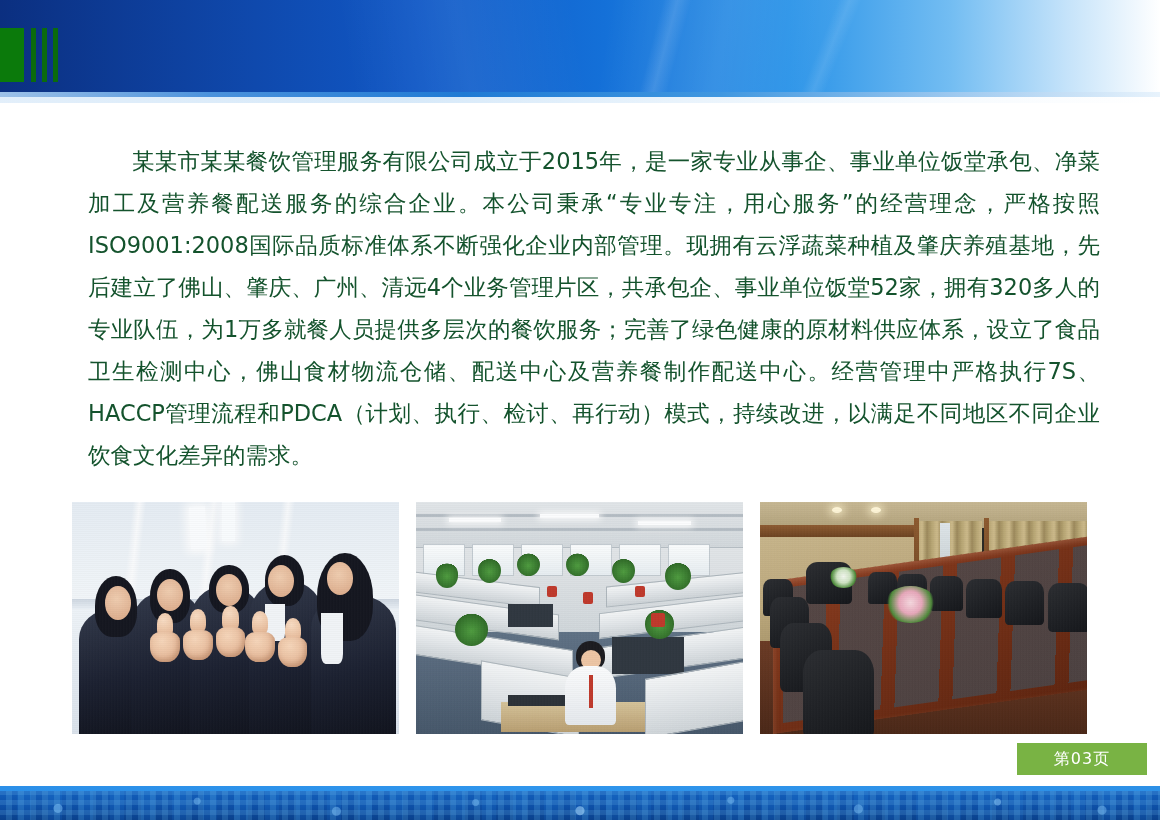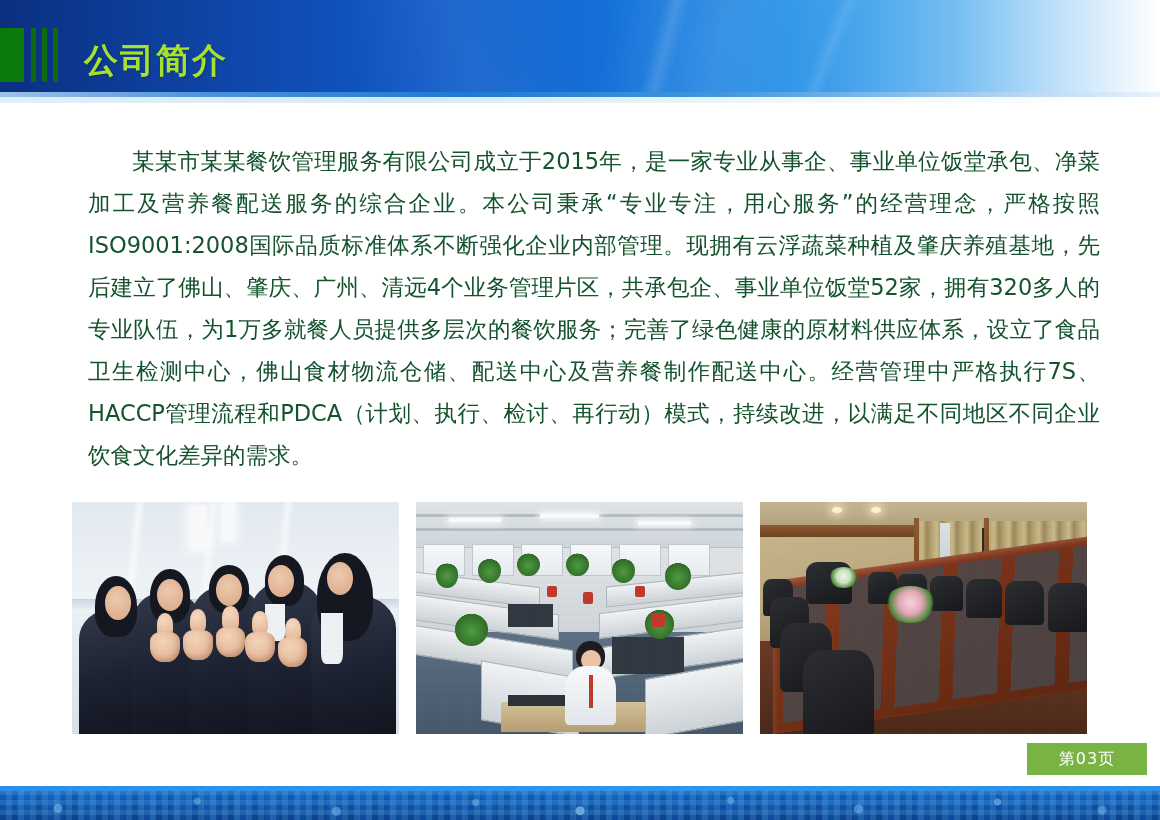--- a/index.html
+++ b/index.html
@@ -346,21 +346,21 @@
     background:
       repeating-linear-gradient(0deg, rgba(0,0,0,0.035) 0px, rgba(0,0,0,0) 2px),
       repeating-linear-gradient(90deg, rgba(255,255,255,0.02) 0px, rgba(0,0,0,0) 3px);
     pointer-events: none;
   }
 
   
   #page-badge {
     position: absolute;
     right: 13px; top: 743px;
-    width: 120px; height: 32px;
+    width: 130px; height: 32px;
     background: #79b344;
     color: #ffffff;
     font-size: 16px;
     line-height: 32px;
     text-align: center;
     letter-spacing: 1px;
     font-family: "DejaVu Sans", "Liberation Sans", sans-serif;
   }
 
   
@@ -417,21 +417,20 @@
   <div id="header-underline"></div>
   <div id="header-underline2"></div>
 
   <div id="title-decor">
     <div class="blk"></div>
     <div class="bar b1"></div>
     <div class="bar b2"></div>
     <div class="bar b3"></div>
   </div>
 
-  <div id="slide-title">公司简介</div>
 
   <div id="body-text">某某市某某餐饮管理服务有限公司成立于2015年，是一家专业从事企、事业单位饭堂承包、净菜加工及营养餐配送服务的综合企业。本公司秉承“专业专注，用心服务”的经营理念，严格按照ISO9001:2008国际品质标准体系不断强化企业内部管理。现拥有云浮蔬菜种植及肇庆养殖基地，先后建立了佛山、肇庆、广州、清远4个业务管理片区，共承包企、事业单位饭堂52家，拥有320多人的专业队伍，为1万多就餐人员提供多层次的餐饮服务；完善了绿色健康的原材料供应体系，设立了食品卫生检测中心，佛山食材物流仓储、配送中心及营养餐制作配送中心。经营管理中严格执行7S、HACCP管理流程和PDCA（计划、执行、检讨、再行动）模式，持续改进，以满足不同地区不同企业饮食文化差异的需求。</div>
 
   <div id="photo-row">
 
     <div class="photo ph1">
       <div class="ceil"></div>
       <div class="lampA"></div>
       <div class="lampB"></div>
       <div class="shelf"></div>

